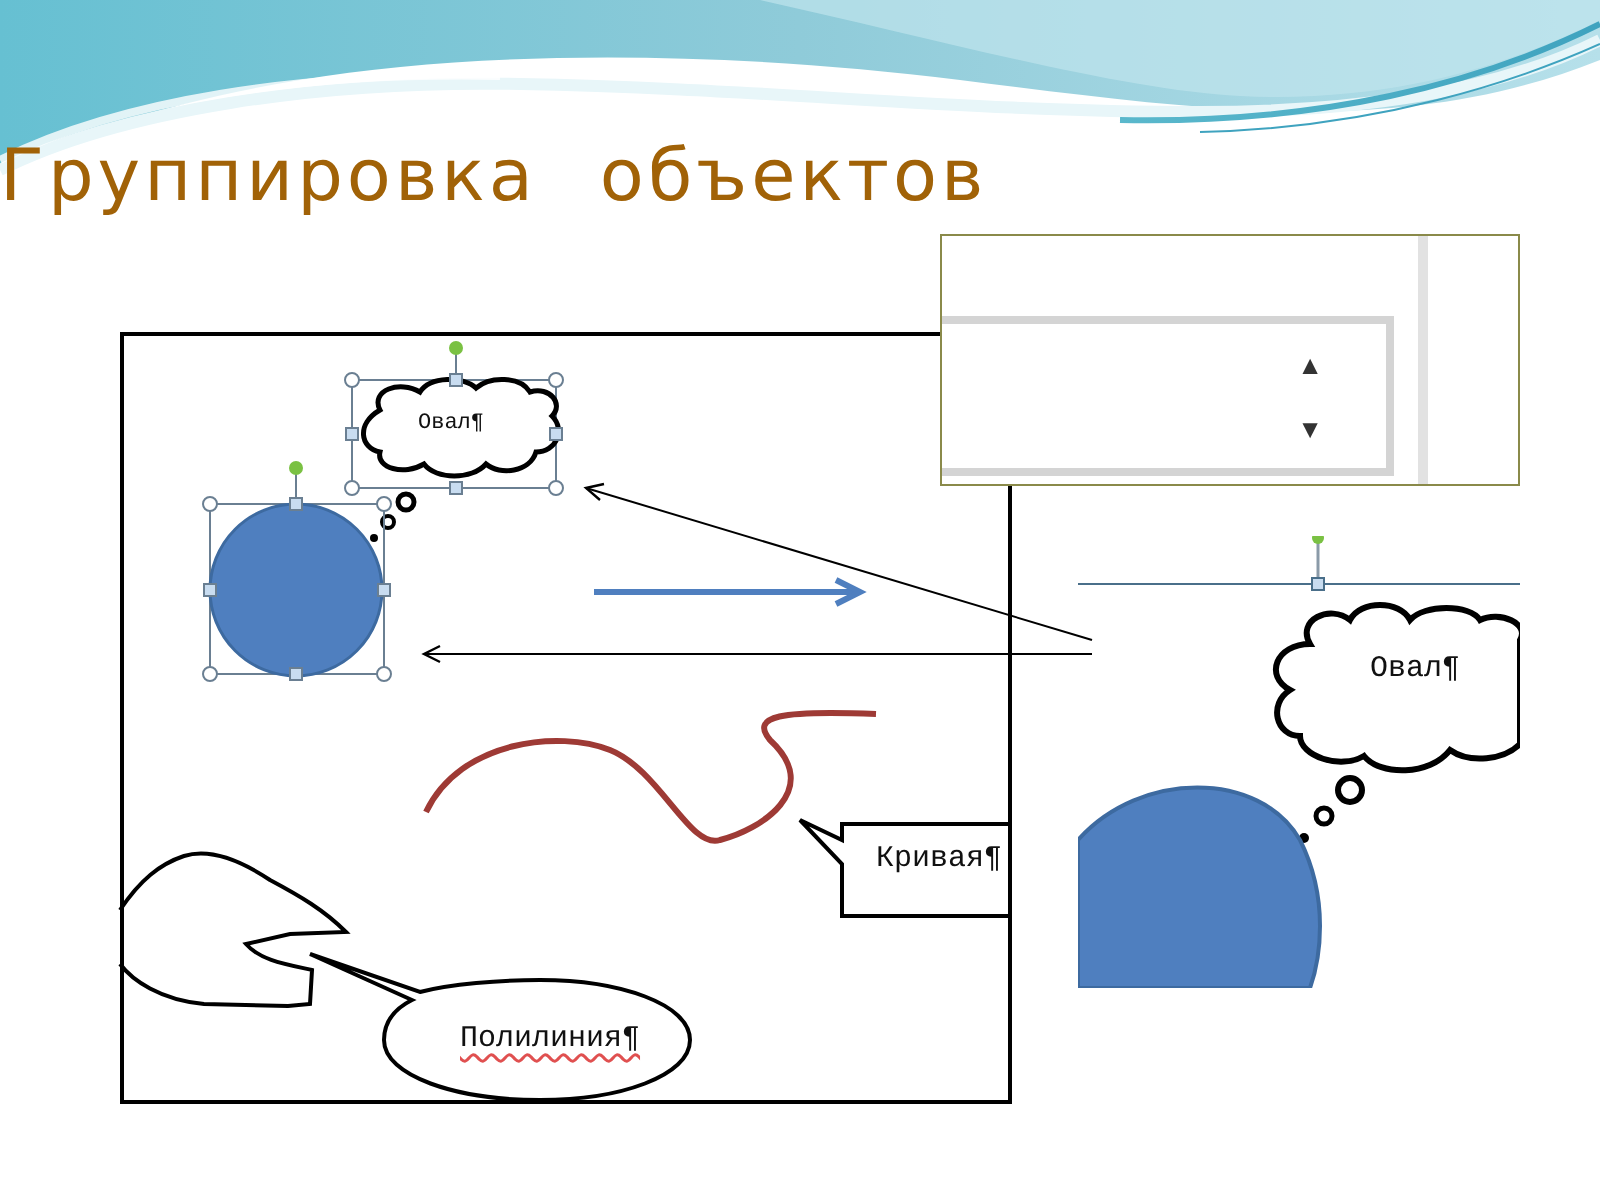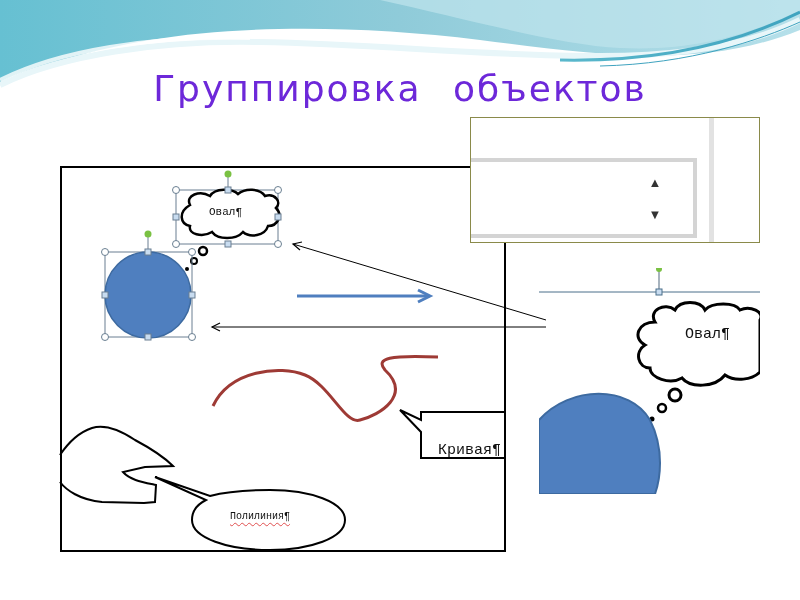--- a/index.html
+++ b/index.html
@@ -1,18 +1,18 @@
 <!DOCTYPE html>
 <html><head>
 <meta charset="utf-8">
 <style>
   html, body { margin:0; padding:0; }
   body { width:800px; height:600px; position:relative; overflow:hidden; background:#ffffff; font-family:"Liberation Sans", sans-serif; }
   .bg-wave { position:absolute; left:0; top:0; width:800px; height:130px; }
-  .title { position:absolute; left:0; top:68px; width:800px; text-align:center; font-family:"DejaVu Sans", sans-serif; font-size:36px; color:#6d28d9; letter-spacing:2px; word-spacing:18px; }
+  .title { position:absolute; left:0; top:68px; width:800px; font-family:"DejaVu Sans", sans-serif; font-size:36px; color:#a16207; letter-spacing:2px; word-spacing:18px; }
   .canvas { position:absolute; left:0; top:0; width:800px; height:600px; }
   .main-frame { position:absolute; left:60px; top:166px; width:446px; height:386px; border:2px solid #000; background:#fff; box-sizing:border-box; }
   .spin-panel { position:absolute; left:470px; top:117px; width:290px; height:126px; background:#fff; border:1px solid #8a8a4a; box-sizing:border-box; }
   .spin-inner { position:absolute; left:0; top:40px; width:226px; height:80px; border:4px solid #d4d4d4; border-left:none; box-sizing:border-box; }
   .spin-divider { position:absolute; left:238px; top:0; width:5px; height:124px; background:#e2e2e2; }
   .spin-up, .spin-down { position:absolute; left:174px; width:20px; height:14px; font-size:13px; color:#333; text-align:center; line-height:14px; cursor:pointer; }
   .spin-up { top:14px; }
   .spin-down { top:46px; }
   .zoom-panel { position:absolute; left:539px; top:268px; width:221px; height:226px; background:#fff; overflow:hidden; }
   .label { position:absolute; font-family:Liberation Mono, monospace; color:#111; white-space:nowrap; }
@@ -118,14 +118,14 @@
   <path d="M213,406 C230,370 280,365 305,375 C330,385 345,425 360,420 C380,415 412,395 385,370 C375,358 390,355 438,357" fill="none" stroke="#9e3a35" stroke-width="3"></path>
 
   <path d="M421,412 L505,412 L505,458 L421,458 L421,432 L400,410 L421,420 Z" fill="#fff" stroke="#000" stroke-width="2"></path>
 
   <path d="M60,455 C70,440 80,432 92,428 C105,424 120,430 135,440 C150,448 162,455 173,466 L145,467 L123,472 C130,480 142,482 156,485 L155,502 L144,503 L102,502 C80,500 66,490 60,482" fill="none" stroke="#000" stroke-width="2"></path>
 
   <path d="M210,496 C225,492 250,490 270,490 C310,490 345,502 345,520 C345,538 310,550 270,550 C228,550 192,538 192,520 C192,510 198,504 206,500 L155,477 Z" fill="#fff" stroke="#000" stroke-width="2"></path>
 </svg>
 
 <span class="label" style="left:209px;top:206px;font-size:11px;">Овал¶</span>
-<span class="label" style="left:438px;top:442px;font-size:15px;">Кривая¶</span>
-<span class="label underline-wavy" style="left:230px;top:511px;font-size:10px;">Полилиния¶</span>
+<span class="label" style="left:438px;top:421px;font-size:15px;">Кривая¶</span>
+<span class="label underline-wavy" style="left:230px;top:511px;font-size:15px;">Полилиния¶</span>
 
 </body></html>

